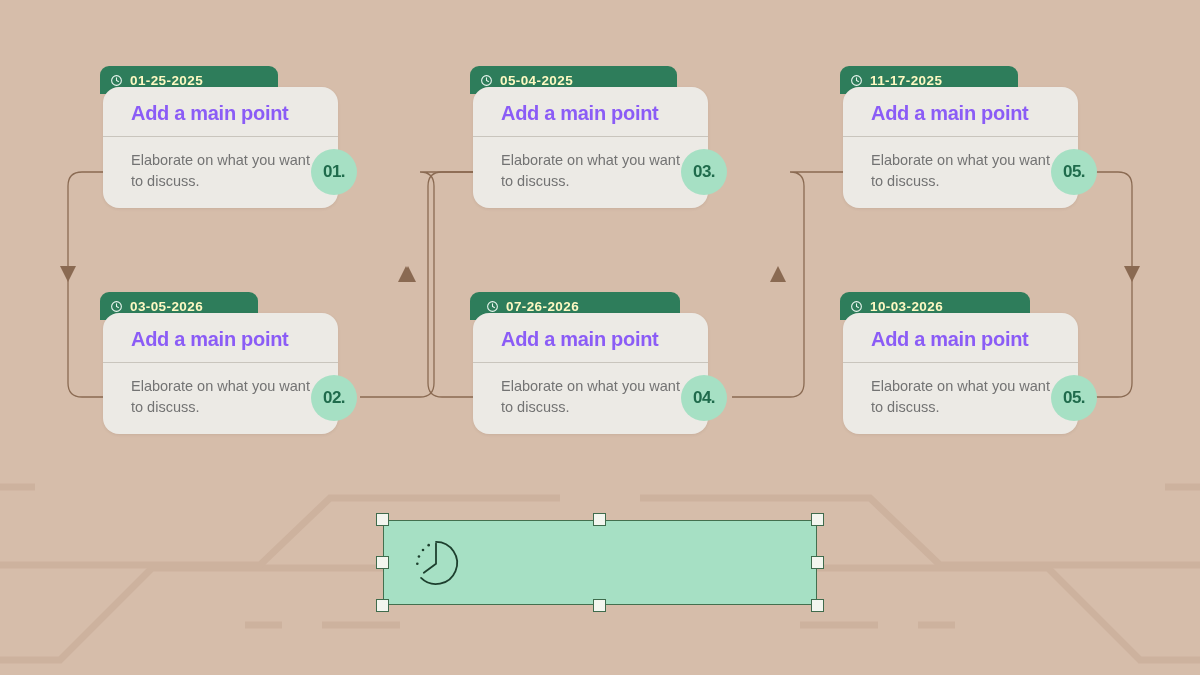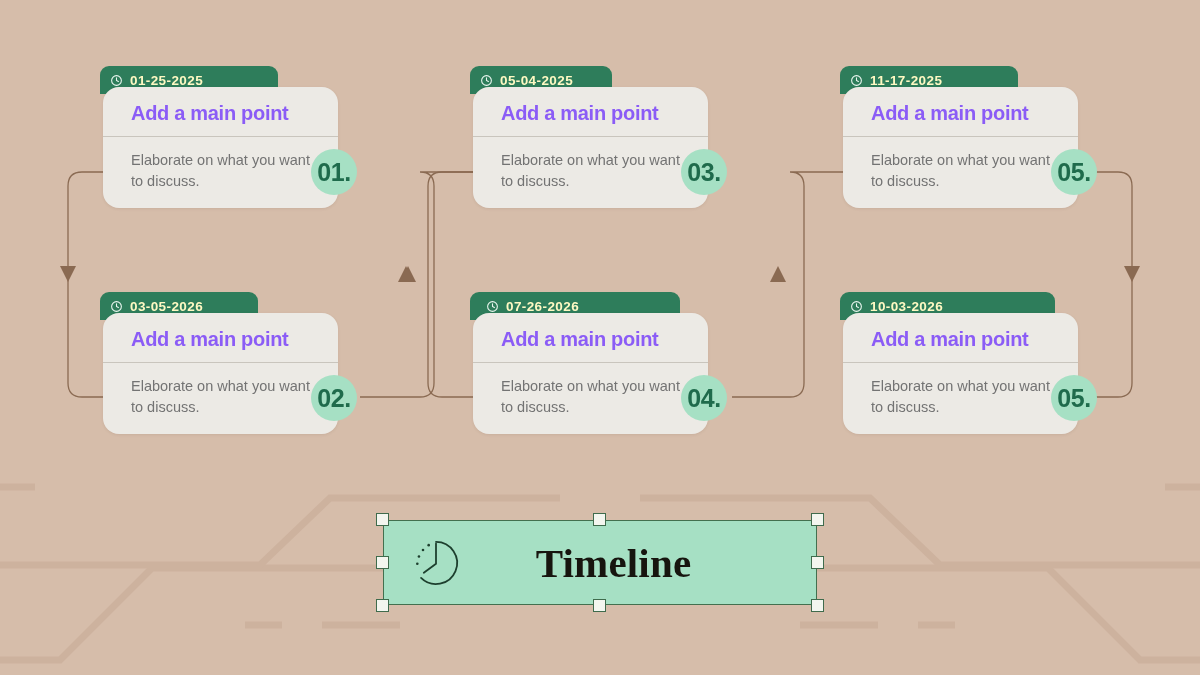--- a/index.html
+++ b/index.html
@@ -101,21 +101,21 @@
     line-height: 1.47;
     color: #737373;
     margin-top: 13px;
   }
   .card-badge {
     position: absolute;
     width: 46px; height: 46px;
     border-radius: 50%;
     background: #a6e0c4;
     color: #1f6b4c;
-    font-size: 25px;
+    font-size: 17px;
     font-weight: 700;
     display: flex;
     align-items: center;
     justify-content: center;
     letter-spacing: -0.5px;
     z-index: 3;
   }
 
   
   #title-banner-wrap {
@@ -224,21 +224,21 @@
     </div>
     <div class="card-body">
       <div class="card-title">Add a main point</div>
       <div class="card-rule"></div>
       <div class="card-desc">Elaborate on what you want to discuss.</div>
     </div>
     <div class="card-badge" style="left:211px; top:83px;">01.</div>
   </div>
 
   <div class="card" style="left:470px; top:66px;">
-    <div class="card-tab" style="width:142px;">
+    <div class="card-tab" style="width:207px;">
       <svg class="clock-ico" viewBox="0 0 24 24" fill="none" stroke="#eaf6ef" stroke-width="2">
         <circle cx="12" cy="12" r="9"></circle>
           <path d="M12 7 L12 12 L15.5 14" stroke-linecap="round"></path>
       </svg>
       <span class="date-txt">05-04-2025</span>
     </div>
     <div class="card-body">
       <div class="card-title">Add a main point</div>
       <div class="card-rule"></div>
       <div class="card-desc">Elaborate on what you want to discuss.</div>
@@ -288,21 +288,21 @@
     </div>
     <div class="card-body">
       <div class="card-title">Add a main point</div>
       <div class="card-rule"></div>
       <div class="card-desc">Elaborate on what you want to discuss.</div>
     </div>
     <div class="card-badge" style="left:211px; top:83px;">04.</div>
   </div>
 
   <div class="card" style="left:840px; top:292px;">
-    <div class="card-tab" style="width:215px;">
+    <div class="card-tab" style="width:190px;">
       <svg class="clock-ico" viewBox="0 0 24 24" fill="none" stroke="#eaf6ef" stroke-width="2">
         <circle cx="12" cy="12" r="9"></circle>
           <path d="M12 7 L12 12 L15.5 14" stroke-linecap="round"></path>
       </svg>
       <span class="date-txt">10-03-2026</span>
     </div>
     <div class="card-body">
       <div class="card-title">Add a main point</div>
       <div class="card-rule"></div>
       <div class="card-desc">Elaborate on what you want to discuss.</div>
@@ -313,21 +313,20 @@
   <div id="title-banner-wrap">
     <div id="title-banner">
       <svg class="banner-clock" viewBox="0 0 64 64" fill="none" stroke="#1d3f2e" stroke-width="2.2" stroke-linecap="round">
         <path d="M32 6 A26 26 0 1 1 13.6 50.4"></path>
         <circle cx="16" cy="16" r="1.6" fill="#1d3f2e" stroke="none"></circle>
         <circle cx="11" cy="24" r="1.6" fill="#1d3f2e" stroke="none"></circle>
         <circle cx="9" cy="33" r="1.6" fill="#1d3f2e" stroke="none"></circle>
         <circle cx="23" cy="10" r="1.6" fill="#1d3f2e" stroke="none"></circle>
         <path d="M32 8 L32 33 L17 44"></path>
       </svg>
-      <div class="banner-text">Timeline</div>
     </div>
     <div class="sel-outline"></div>
     <div class="sel-handle" style="left:-7px;  top:-7px;"></div>
     <div class="sel-handle" style="left:210px; top:-7px;"></div>
     <div class="sel-handle" style="left:428px; top:-7px;"></div>
     <div class="sel-handle" style="left:-7px;  top:36px;"></div>
     <div class="sel-handle" style="left:428px; top:36px;"></div>
     <div class="sel-handle" style="left:-7px;  top:79px;"></div>
     <div class="sel-handle" style="left:210px; top:79px;"></div>
     <div class="sel-handle" style="left:428px; top:79px;"></div>

